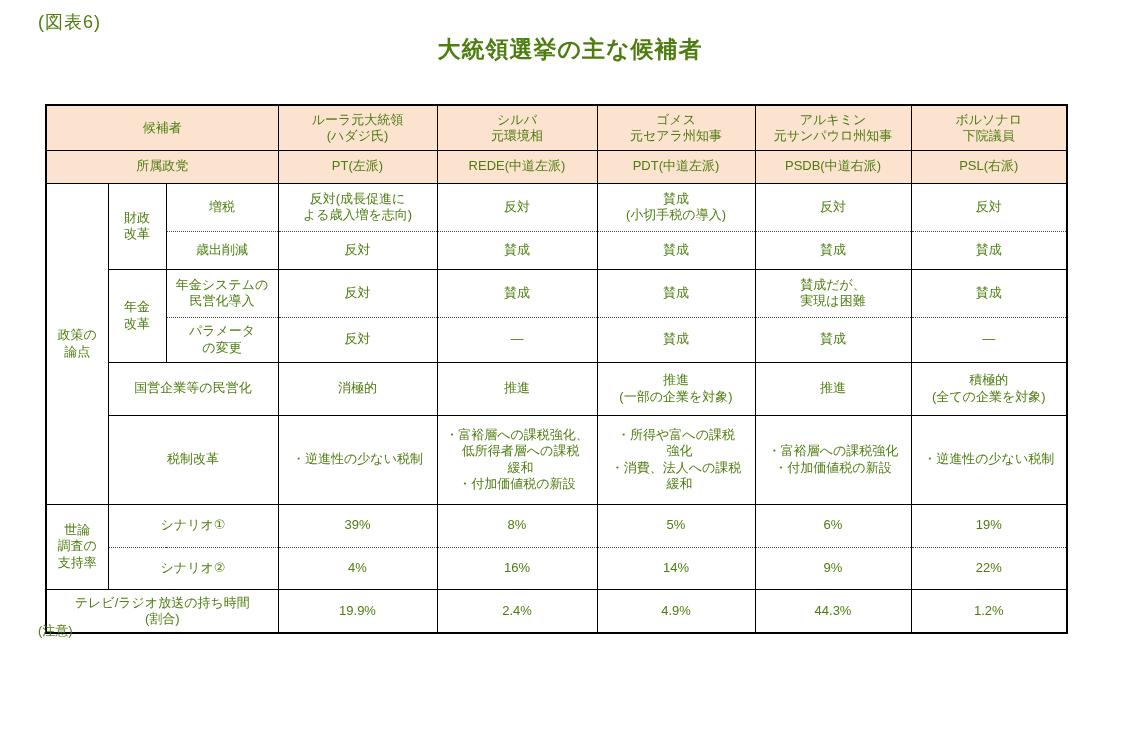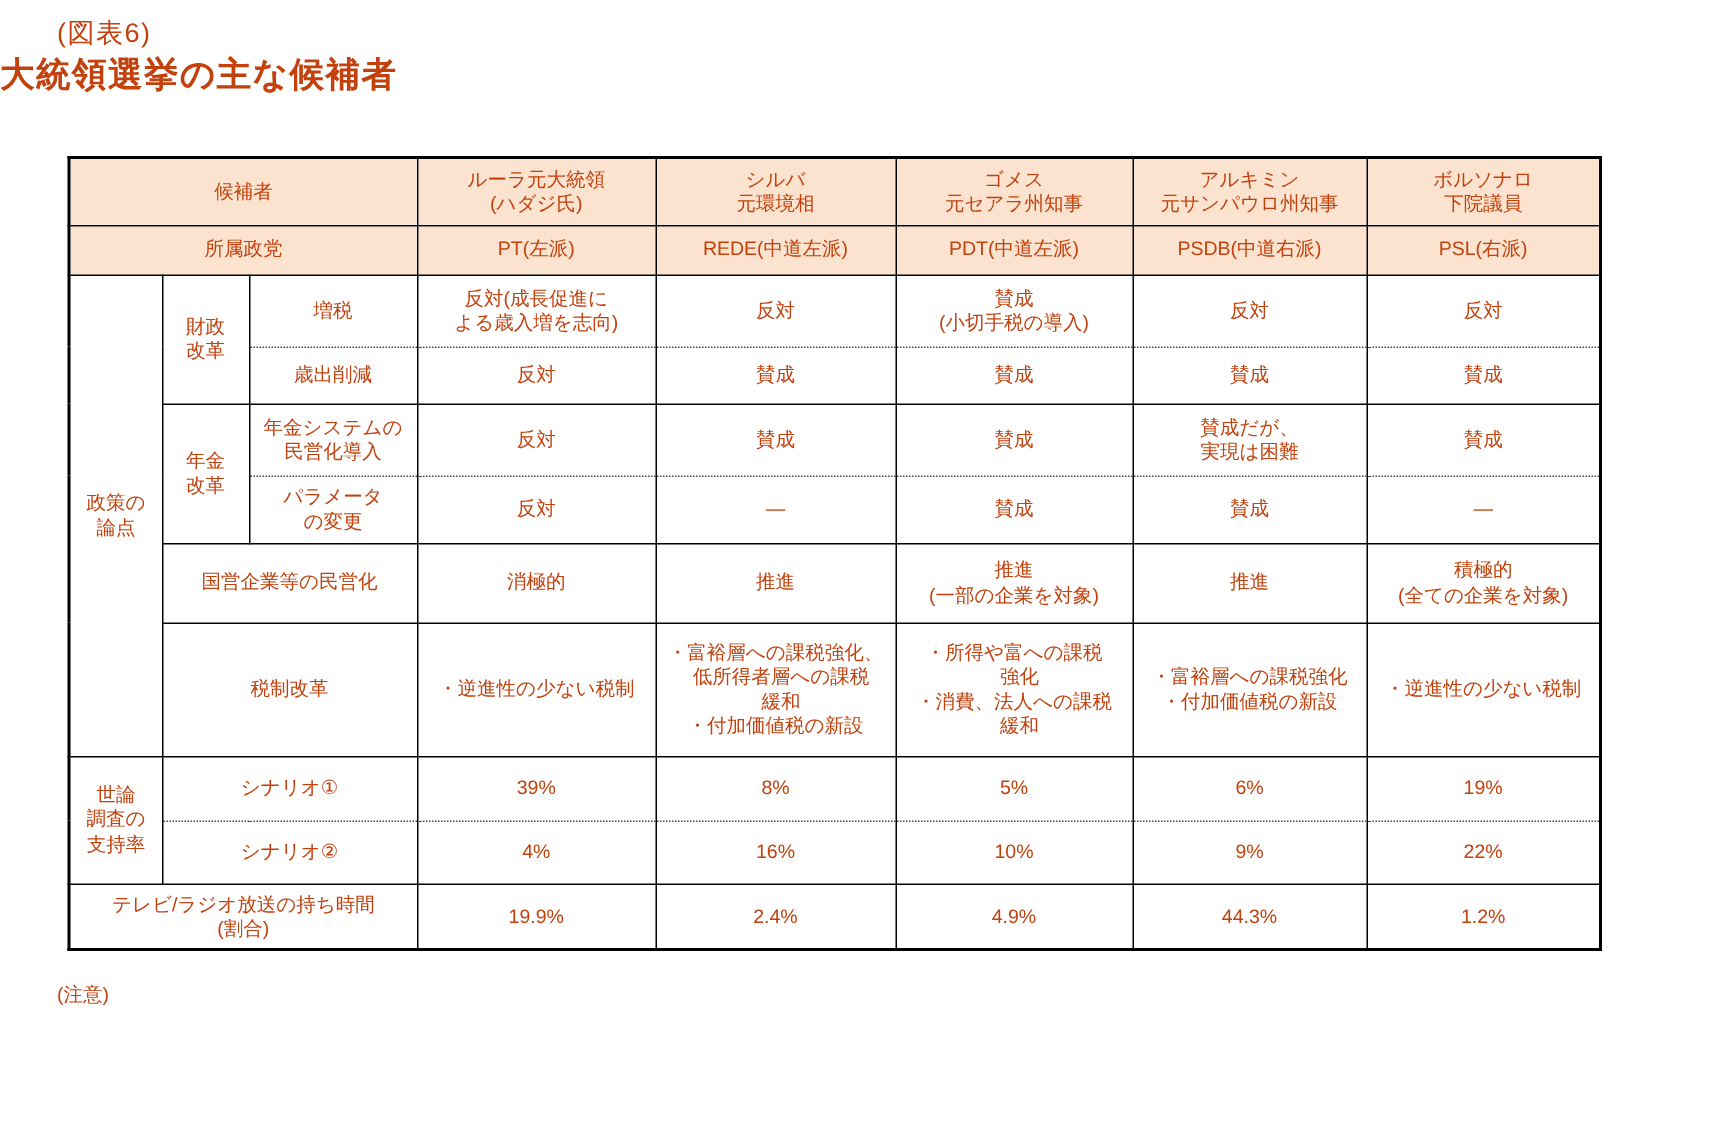--- a/index.html
+++ b/index.html
@@ -1,30 +1,30 @@
 <!DOCTYPE html>
 <html><head>
 <meta charset="utf-8">
 <style>
   html,body{margin:0;padding:0;background:#fff;}
   .page{
     position:relative;
     width:1140px;height:706px;
     background:#fff;
     font-family:"Liberation Sans","DejaVu Sans",sans-serif;
-    color:#c2410c;
+    color:#4d7c0f;
     overflow:hidden;
   }
   .figure-label{
     position:absolute;left:38px;top:10px;
     font-size:18px;letter-spacing:1px;
   }
   .page-title{
     position:absolute;left:0;top:34px;width:1140px;
-    text-align:left;font-size:23px;font-weight:bold;letter-spacing:1px;
+    text-align:center;font-size:23px;font-weight:bold;letter-spacing:1px;
   }
   table.main{
     position:absolute;left:45px;top:104px;
     border-collapse:collapse;
     table-layout:fixed;
     width:1021px;
     font-size:13px;
   }
   table.main{border:2px solid #000;}
   table.main th,table.main td{
@@ -41,21 +41,21 @@
   td.left,th.left{text-align:left;}
   td.list{text-align:left;vertical-align:middle;padding-left:5px;padding-right:2px;}
   td.lbl-left{text-align:left;padding-left:8px;}
   .db{border-bottom:1px dotted #444 !important;}
   .dt{border-top:1px dotted #444 !important;}
   .notes{
     position:absolute;left:38px;top:622px;width:1074px;
     font-size:13px;line-height:1.32;
   }
   .note-row{display:flex;align-items:flex-start;}
-  .note-label{flex:0 0 62px;white-space:nowrap;margin-top:32px;}
+  .note-label{flex:0 0 62px;white-space:nowrap;}
   .note-text{flex:1;white-space:pre-wrap;}
 </style>
 </head>
 <body>
 
 <div class="page">
 
   <div class="figure-label">(図表6)</div>
   <div class="page-title">大統領選挙の主な候補者</div>
 
@@ -178,21 +178,21 @@
       <td class="db">8%</td>
       <td class="db">5%</td>
       <td class="db">6%</td>
       <td class="db">19%</td>
     </tr>
 
     <tr style="height:42px">
       <td colspan="2" class="dt">シナリオ②</td>
       <td class="dt">4%</td>
       <td class="dt">16%</td>
-      <td class="dt">10%</td>
+      <td class="dt">14%</td>
       <td class="dt">9%</td>
       <td class="dt">22%</td>
     </tr>
 
     <tr style="height:44px">
       <td colspan="3" class="left">テレビ/ラジオ放送の持ち時間
 (割合)</td>
       <td>19.9%</td>
       <td>2.4%</td>
       <td>4.9%</td>

